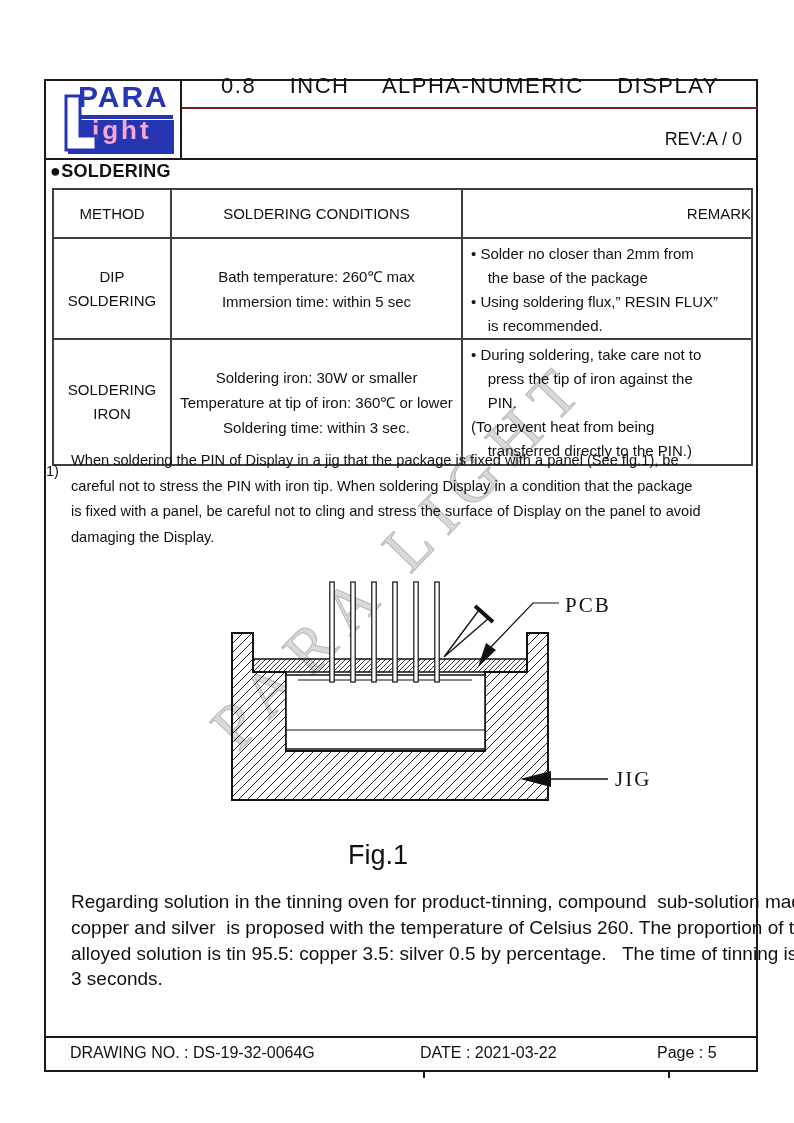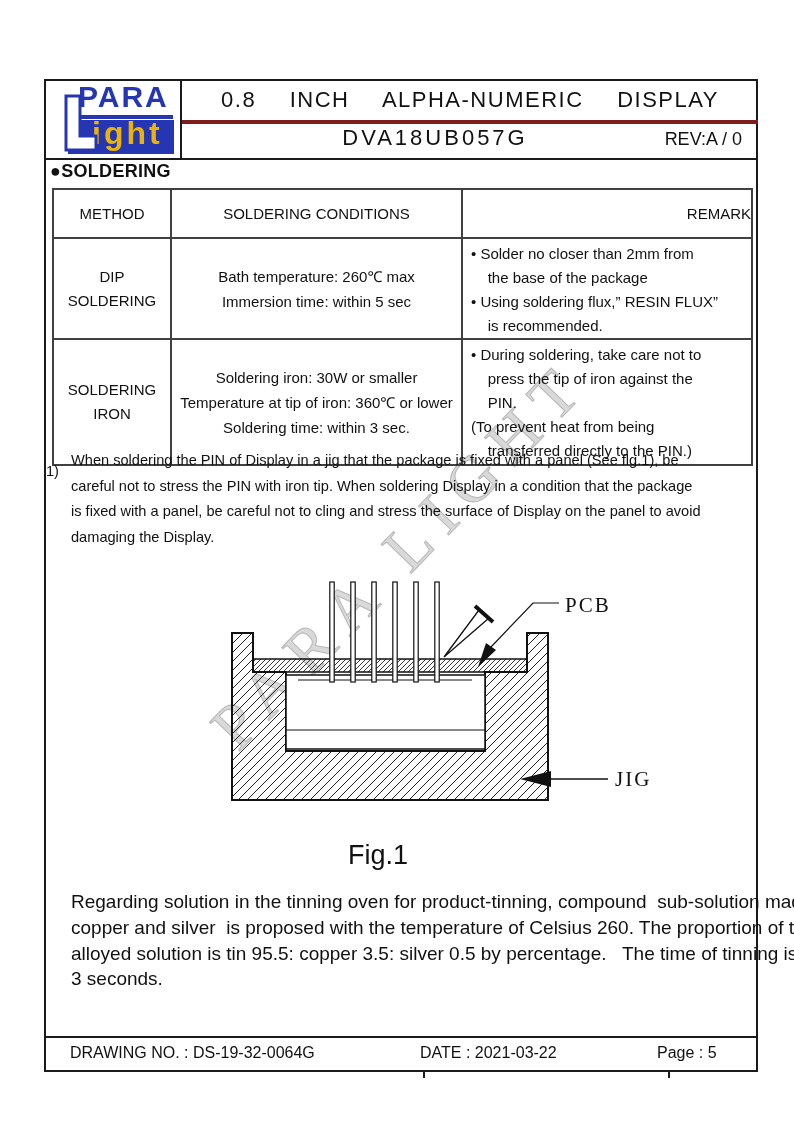--- a/index.html
+++ b/index.html
@@ -9,36 +9,36 @@
   .watermark{position:absolute;left:120px;top:500px;width:560px;height:110px;
     transform:rotate(-46deg);display:flex;align-items:center;justify-content:center;
     font-family:"Liberation Serif",serif;font-size:64px;letter-spacing:14px;
     color:rgba(185,185,185,0.55);-webkit-text-stroke:1px rgba(150,150,150,0.6);
     white-space:nowrap;z-index:0;}
   
   .page-border{position:absolute;left:44px;top:79px;width:714px;height:959px;
     border:2px solid #1a1a1a;box-sizing:border-box;z-index:1;}
   .logo-cell{position:absolute;left:44px;top:79px;width:138px;height:81px;
     border-right:2px solid #1a1a1a;border-bottom:2px solid #1a1a1a;box-sizing:border-box;z-index:2;}
-  .title-cell{position:absolute;left:182px;top:79px;width:576px;height:45px;
-    border-bottom:4px solid #7f1d1d;box-sizing:border-box;display:flex;align-items:center;
+  .title-cell{position:absolute;left:182px;top:64px;width:576px;height:45px;
+    border-bottom:2px solid #7f1d1d;box-sizing:border-box;display:flex;align-items:center;
     justify-content:center;z-index:2;}
   .title-text{font-size:22px;letter-spacing:1.5px;word-spacing:26px;white-space:nowrap;}
   .part-cell{position:absolute;left:182px;top:118px;width:576px;height:42px;
     border-bottom:2px solid #1a1a1a;box-sizing:border-box;display:flex;align-items:center;
     justify-content:center;z-index:2;}
   .part-number{font-size:22px;letter-spacing:3px;margin-right:70px;}
   .revision{position:absolute;right:16px;top:11px;font-size:18px;}
   
   .logo{position:absolute;left:62px;top:86px;width:114px;height:70px;z-index:3;}
   .logo-para{position:absolute;left:16px;top:-6px;font-size:30px;font-weight:bold;
     letter-spacing:2px;color:var(--blue);}
   .logo-underline{position:absolute;left:16px;top:29px;width:95px;height:4px;background:var(--blue);}
   .logo-box{position:absolute;left:6px;top:34px;width:106px;height:34px;background:var(--blue);}
-  .logo-ight{position:absolute;left:24px;top:-5px;font-size:32px;font-weight:bold;color:#eab308;
+  .logo-ight{position:absolute;left:24px;top:-5px;font-size:26px;font-weight:bold;color:#f9a8d4;
     letter-spacing:3px;}
   .logo-l{position:absolute;left:0;top:4px;}
   
   .section-heading{position:absolute;left:50px;top:161px;font-size:18px;font-weight:bold;
     z-index:2;letter-spacing:0.3px;}
   
   .tbl{position:absolute;left:52px;top:188px;border-collapse:collapse;table-layout:fixed;z-index:2;}
   .tbl td{border:2px solid #404040;padding:0;font-size:15px;vertical-align:middle;overflow:visible;}
   .c-method{width:116px;text-align:center;white-space:pre;line-height:24px;}
   .c-cond{width:289px;text-align:center;white-space:pre;line-height:25px;}
@@ -84,21 +84,20 @@
       <div class="logo-ight">ight</div>
     </div>
     <svg class="logo-l" width="38" height="64" viewBox="0 0 38 64">
       <polygon points="4,6 18,6 18,46 34,46 34,60 4,60" fill="#fff" stroke="#2636b2" stroke-width="3"></polygon>
     </svg>
   </div>
   <div class="title-cell">
     <span class="title-text">0.8 INCH ALPHA-NUMERIC DISPLAY</span>
   </div>
   <div class="part-cell">
-    <span class="part-number">DVA18UB057G</span>
     <span class="revision">REV:A / 0</span>
   </div>
 
   <div class="section-heading"><span>●</span><span>SOLDERING</span></div>
 
   <table class="tbl">
     <tbody>
         <tr class="hdr-row">
       <td class="c-method">METHOD</td>
       <td class="c-cond">SOLDERING CONDITIONS</td>

